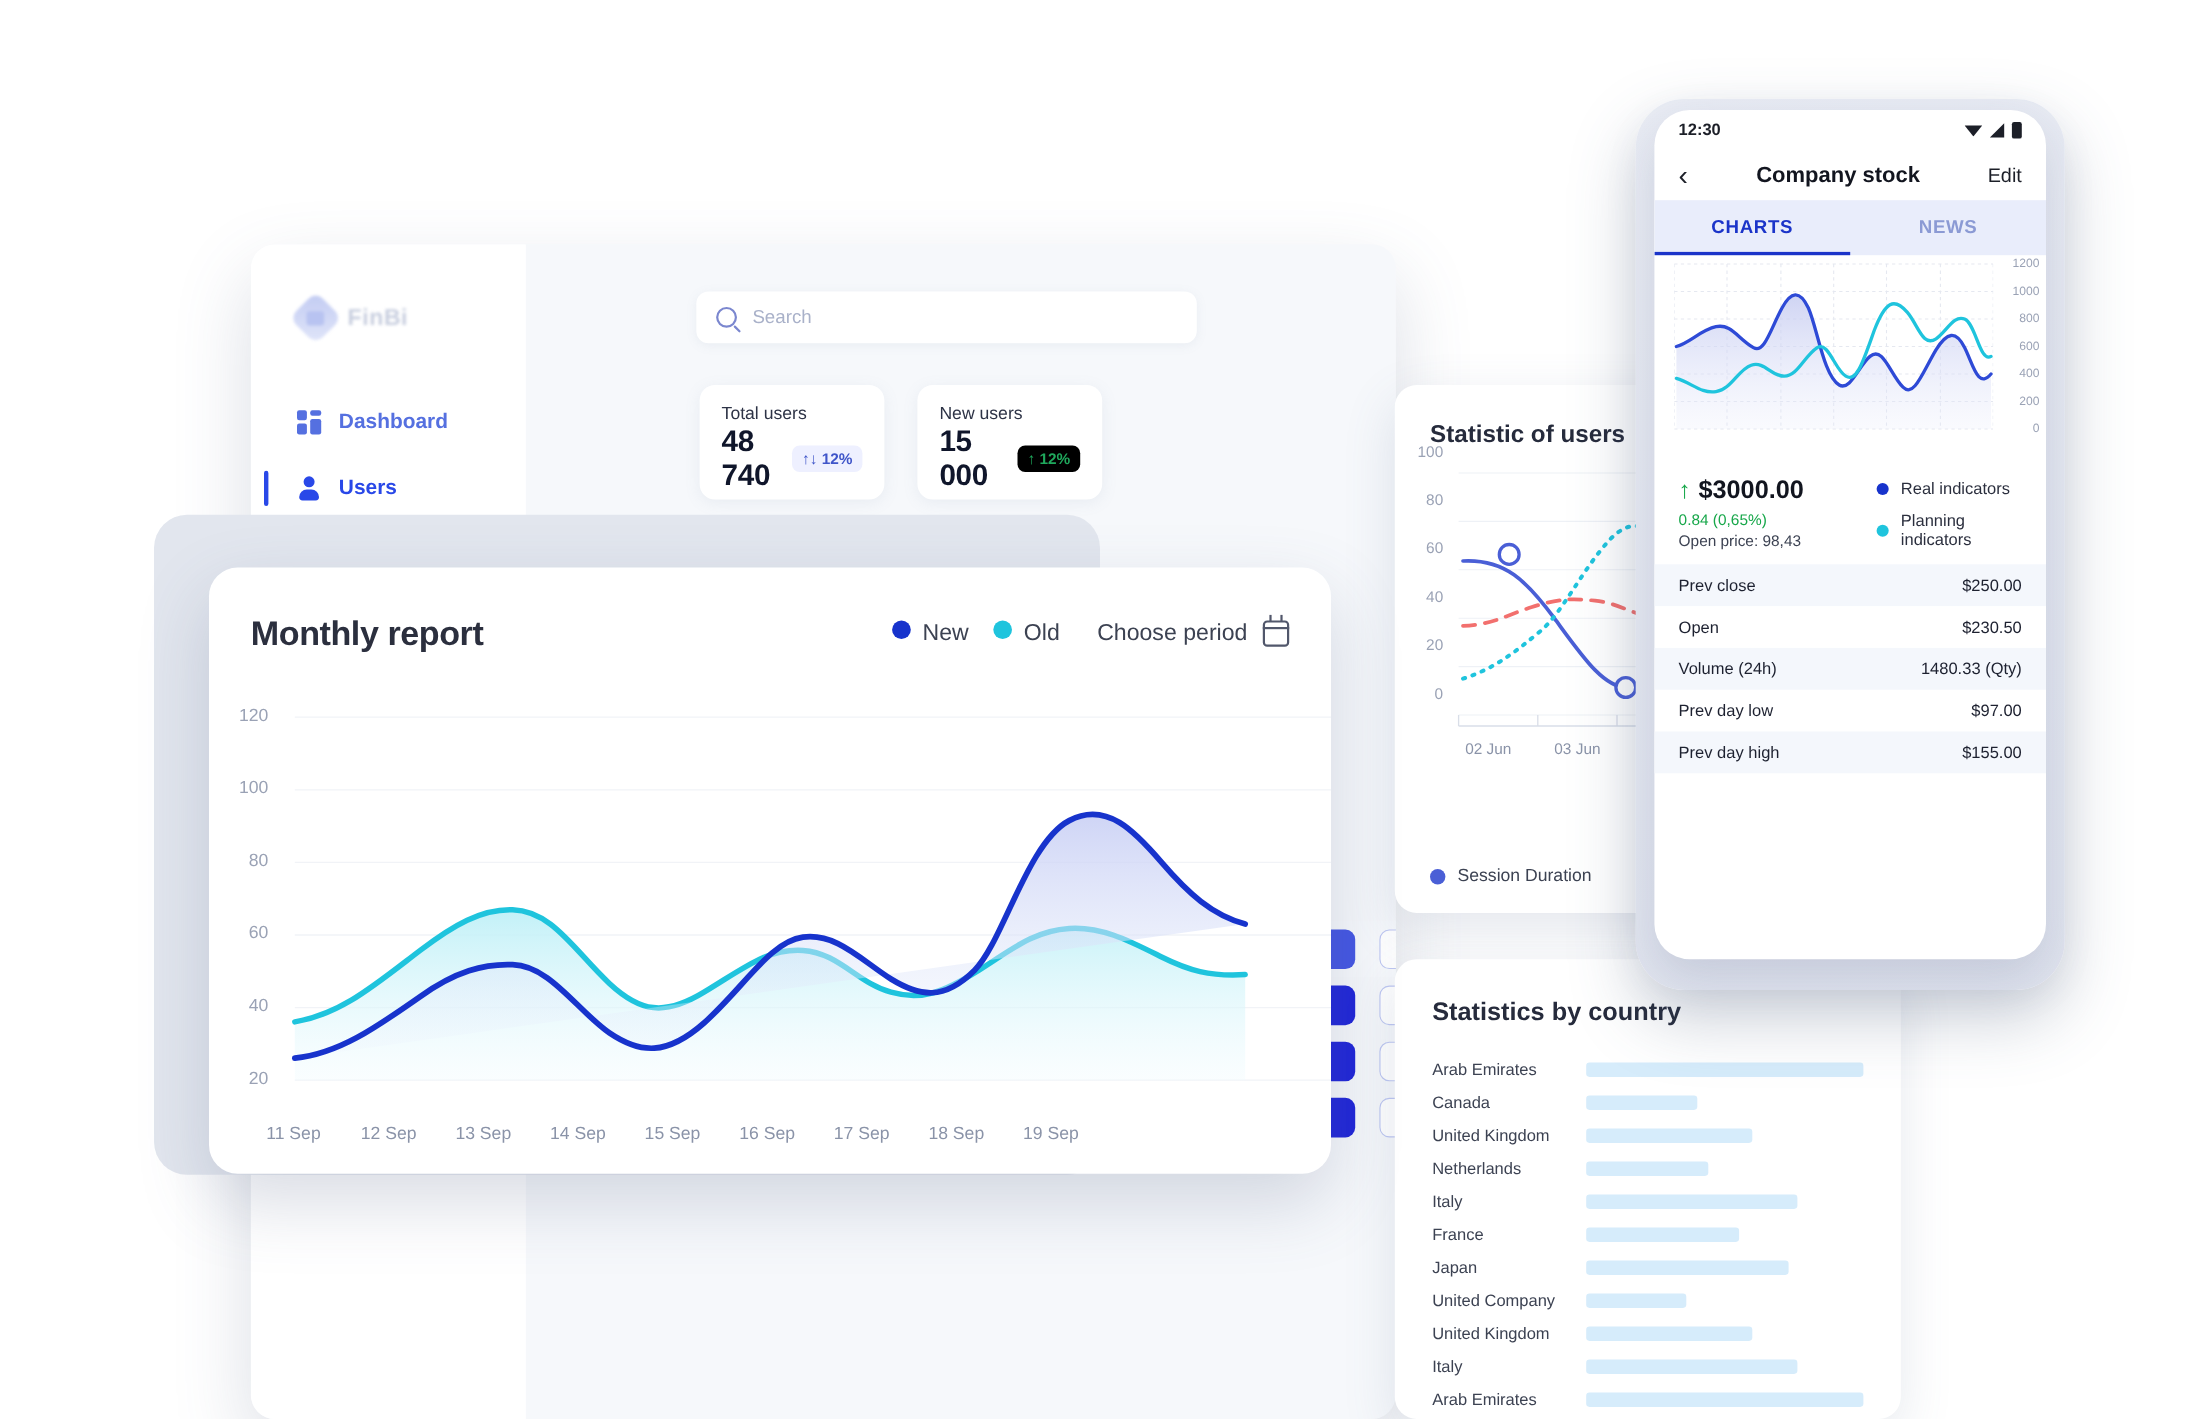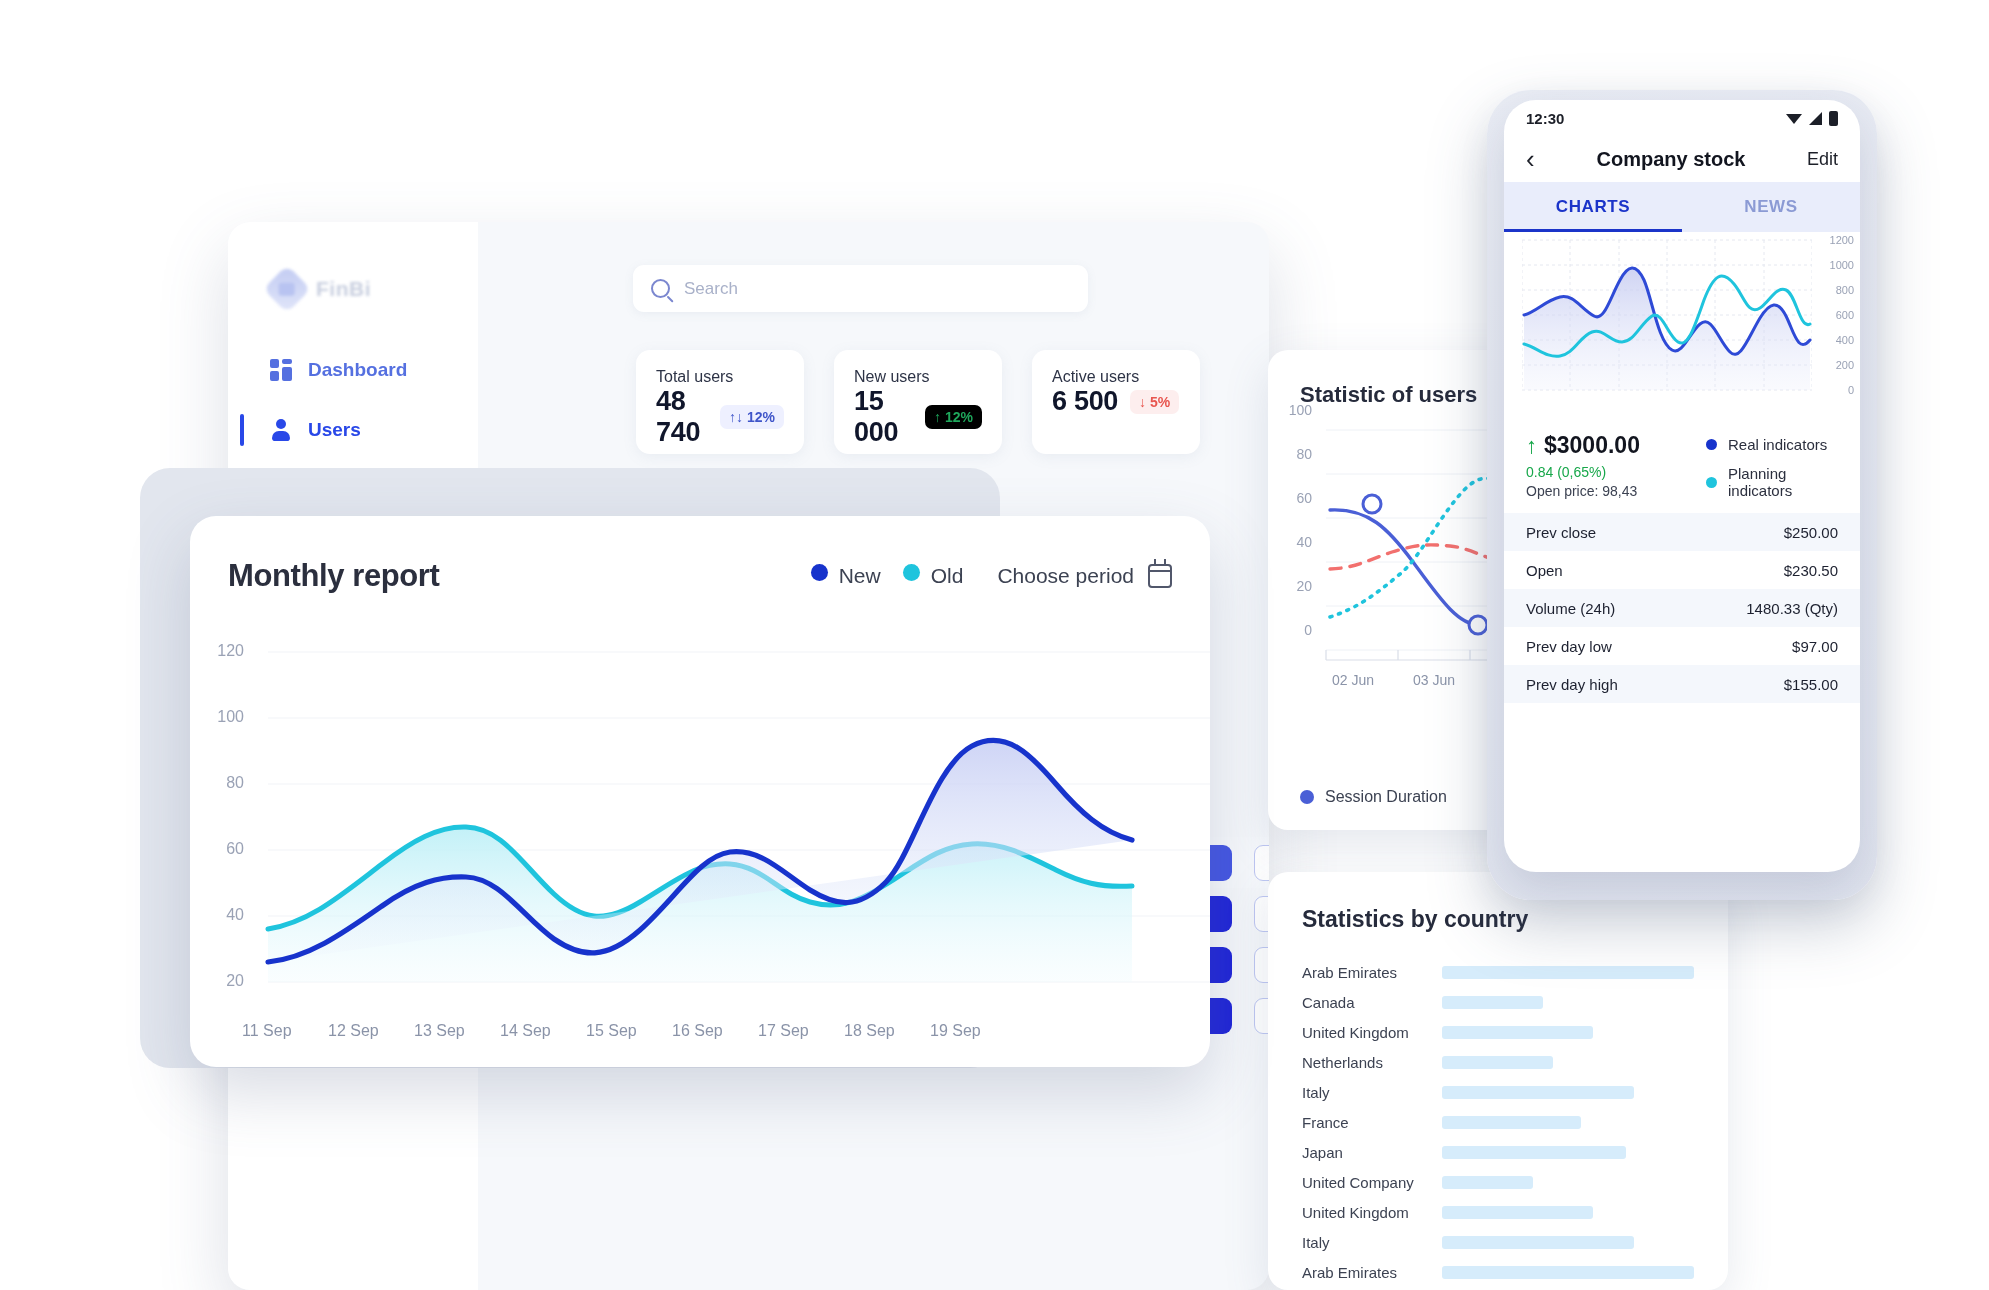--- a/index.html
+++ b/index.html
@@ -23,21 +23,21 @@
   }
   #dash-sidebar {
     position:absolute; left:0; top:0; width:250px; height:100%;
     background:#ffffff;
   }
   .logo-row { position:absolute; left:42px; top:50px; display:flex; align-items:center; gap:12px; filter: blur(1.6px); opacity:.55;}
   .logo-mark { width:34px; height:34px; background:linear-gradient(135deg,#8fa0e8,#c9d2f5); border-radius:9px; transform:rotate(45deg); }
   .logo-mark::after{content:"";position:absolute;left:9px;top:11px;width:16px;height:13px;border-radius:3px;background:#7f93e6;transform:rotate(-45deg);}
   .logo-text { font-size:21px; font-weight:700; color:#9aa6c4; letter-spacing:.5px;}
 
-  .nav { position:absolute; left:0; top:118px; width:100%; }
+  .nav { position:absolute; left:0; top:132px; width:100%; }
   .nav-item { position:relative; display:flex; align-items:center; gap:16px; height:60px; padding-left:42px; }
   .nav-item .label { font-size:19px; color:#5570e0; font-weight:700; }
   .nav-item.active::before{content:"";position:absolute;left:12px;top:14px;width:4px;height:32px;background:#2948e8;border-radius:3px;}
   .nav-item.active .label{ color:#2948e8; }
   .ico { width:22px; height:22px; position:relative; flex:none; }
   .ico-dash i{position:absolute;background:#5570e0;border-radius:2px;}
   .ico-dash i:nth-child(1){left:0;top:0;width:9px;height:9px;}
   .ico-dash i:nth-child(2){left:12px;top:0;width:10px;height:5px;}
   .ico-dash i:nth-child(3){left:0;top:12px;width:9px;height:10px;}
   .ico-dash i:nth-child(4){left:12px;top:8px;width:10px;height:14px;}
@@ -224,27 +224,20 @@
             <div class="pill neutral"><span>↑↓</span> <span>12%</span></div>
           </div>
         </div>
         <div class="stat-card">
           <div class="t">New users</div>
           <div class="row">
             <div class="v">15 000</div>
             <div class="pill up"><span>↑</span> <span>12%</span></div>
           </div>
         </div>
-        <div class="stat-card">
-          <div class="t">Active users</div>
-          <div class="row">
-            <div class="v">6 500</div>
-            <div class="pill down"><span>↓</span> <span>5%</span></div>
-          </div>
-        </div>
       </div>
 
       <div id="dash-table">
         <div class="trow alt">
           <div class="c-name">Russell Norman</div>
           <div class="c-amt">50,000$</div>
           <div class="c-date">30/06/2021</div>
           <div class="btn-accept">Accept</div>
           <div class="btn-decline">Decline</div>
         </div>

